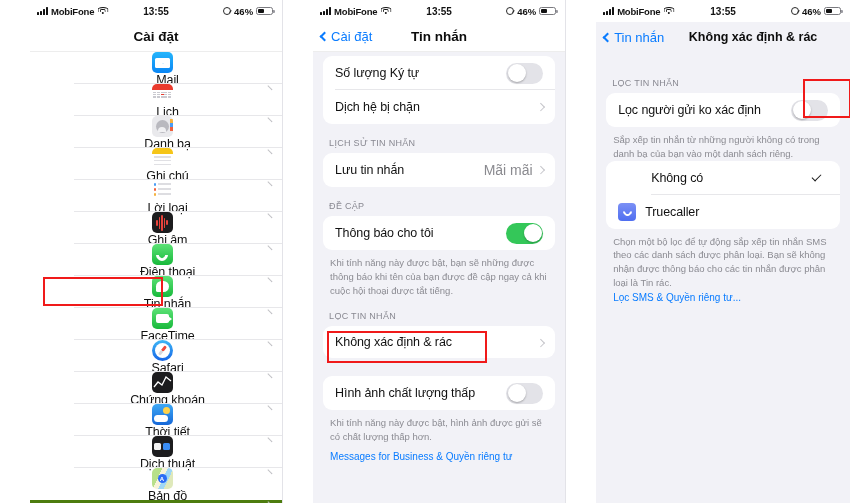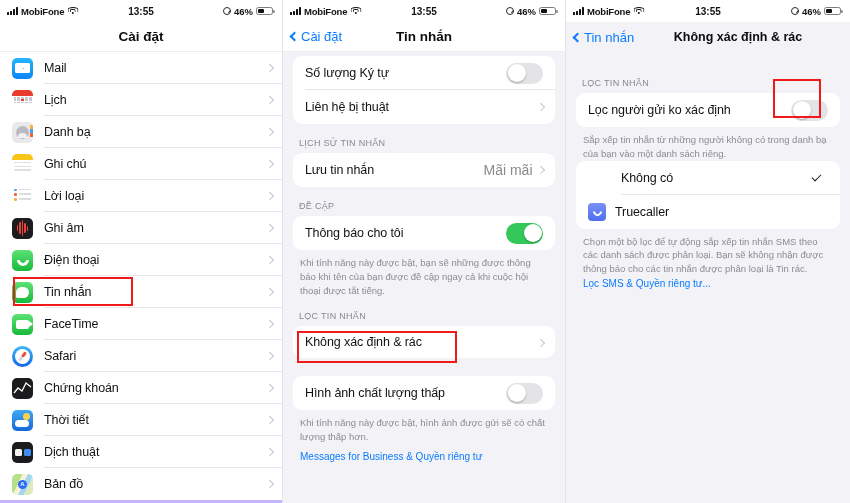--- a/index.html
+++ b/index.html
@@ -6,23 +6,24 @@
   html, body {
     width: 850px; height: 503px;
     font-family: "Liberation Sans", "DejaVu Sans", sans-serif;
     background: #ffffff;
     overflow: hidden;
   }
   .screens { display: flex; width: 850px; height: 503px; }
   .phone {
     position: relative;
     width: 283px; height: 503px;
-    background: #c4b5fd;
+    background: #4d7c0f;
     overflow: hidden;
     border-right: 1px solid #e3e3e8;
+    margin-left: 30px;
   }
   .phone:last-child { border-right: none; width: 284px; }
 
   
   .statusbar {
     height: 22px; background: #ffffff;
     display: flex; align-items: center;
     padding: 0 9px 0 7px;
     font-size: 9.5px; font-weight: bold; color: #121212;
     position: relative; z-index: 5;
@@ -62,21 +63,21 @@
   .nav-title.wide { font-size: 12.5px; }
   .navbar.plain { border-bottom:none; }
 
   
   .body { height: 451px; overflow: hidden; position: relative; }
   .body.grouped { background:#f2f2f7; padding: 0 10px; }
 
   
   .list { background:#ffffff; }
   .row {
-    display:flex; align-items:center; height:32px; padding-left:12px; position:relative;
+    display:flex; align-items:center; height:32px; padding-left:12px; position:relative;flex-direction:column;
   }
   .row .appicon { width:21px; height:21px; border-radius:5px; flex:none; position:relative; overflow:hidden; }
   .row .label { font-size:12.5px; color:#111; margin-left:11px; letter-spacing:-.1px;}
   .row .chev { margin-left:auto; margin-right:10px; width:5.5px; height:5.5px;
     border-top:1.6px solid #c2c2c7; border-right:1.6px solid #c2c2c7; transform:rotate(45deg); }
   .row .sep { position:absolute; left:44px; right:0; bottom:0; height:1px; background:#e7e7ea; }
   .row:last-child .sep { display:none; }
 
   
   .section-hdr { font-size:9px; color:#888891; letter-spacing:.3px; padding:14px 6px 5px; }
@@ -402,21 +403,21 @@
 
       <div class="card" style="margin-top:4px;">
         <div class="crow">
           <span class="ctitle">Số lượng Ký tự</span>
           <span class="toggle">
               <span class="knob"></span>
             </span>
           <div class="csep"></div>
         </div>
         <div class="crow">
-          <span class="ctitle">Liên hệ bị thuật</span>
+          <span class="ctitle">Dịch hệ bị chặn</span>
           <span class="cchev solo"></span>
         </div>
       </div>
 
       <div class="section-hdr">LỊCH SỬ TIN NHẮN</div>
       <div class="card">
         <div class="crow">
           <span class="ctitle">Lưu tin nhắn</span>
           <span class="cvalue">Mãi mãi</span>
           <span class="cchev"></span>

